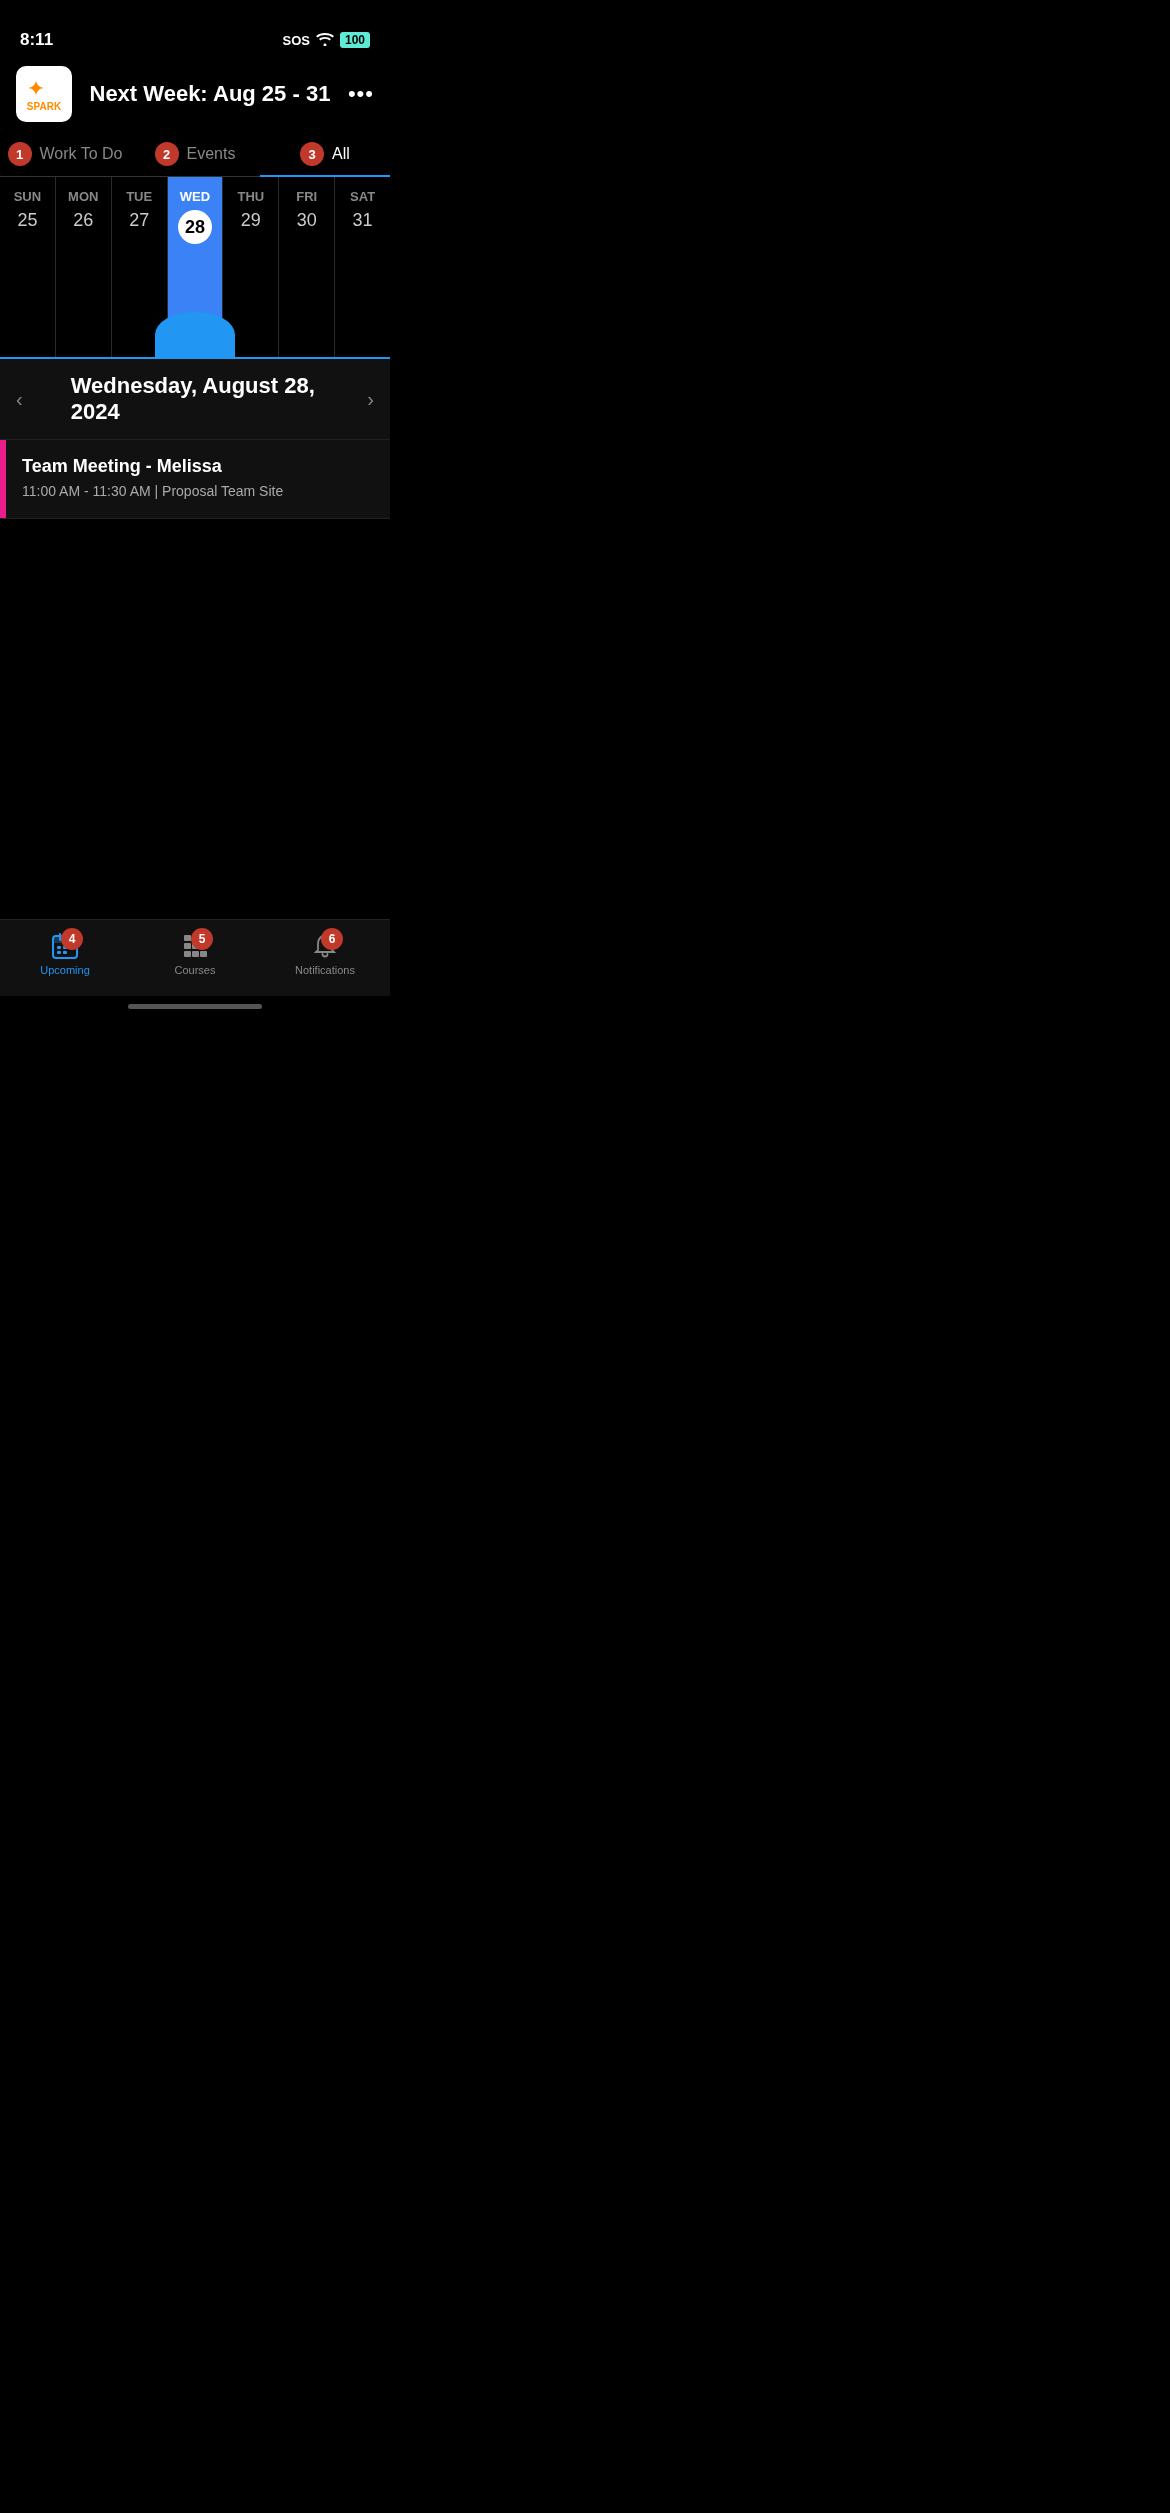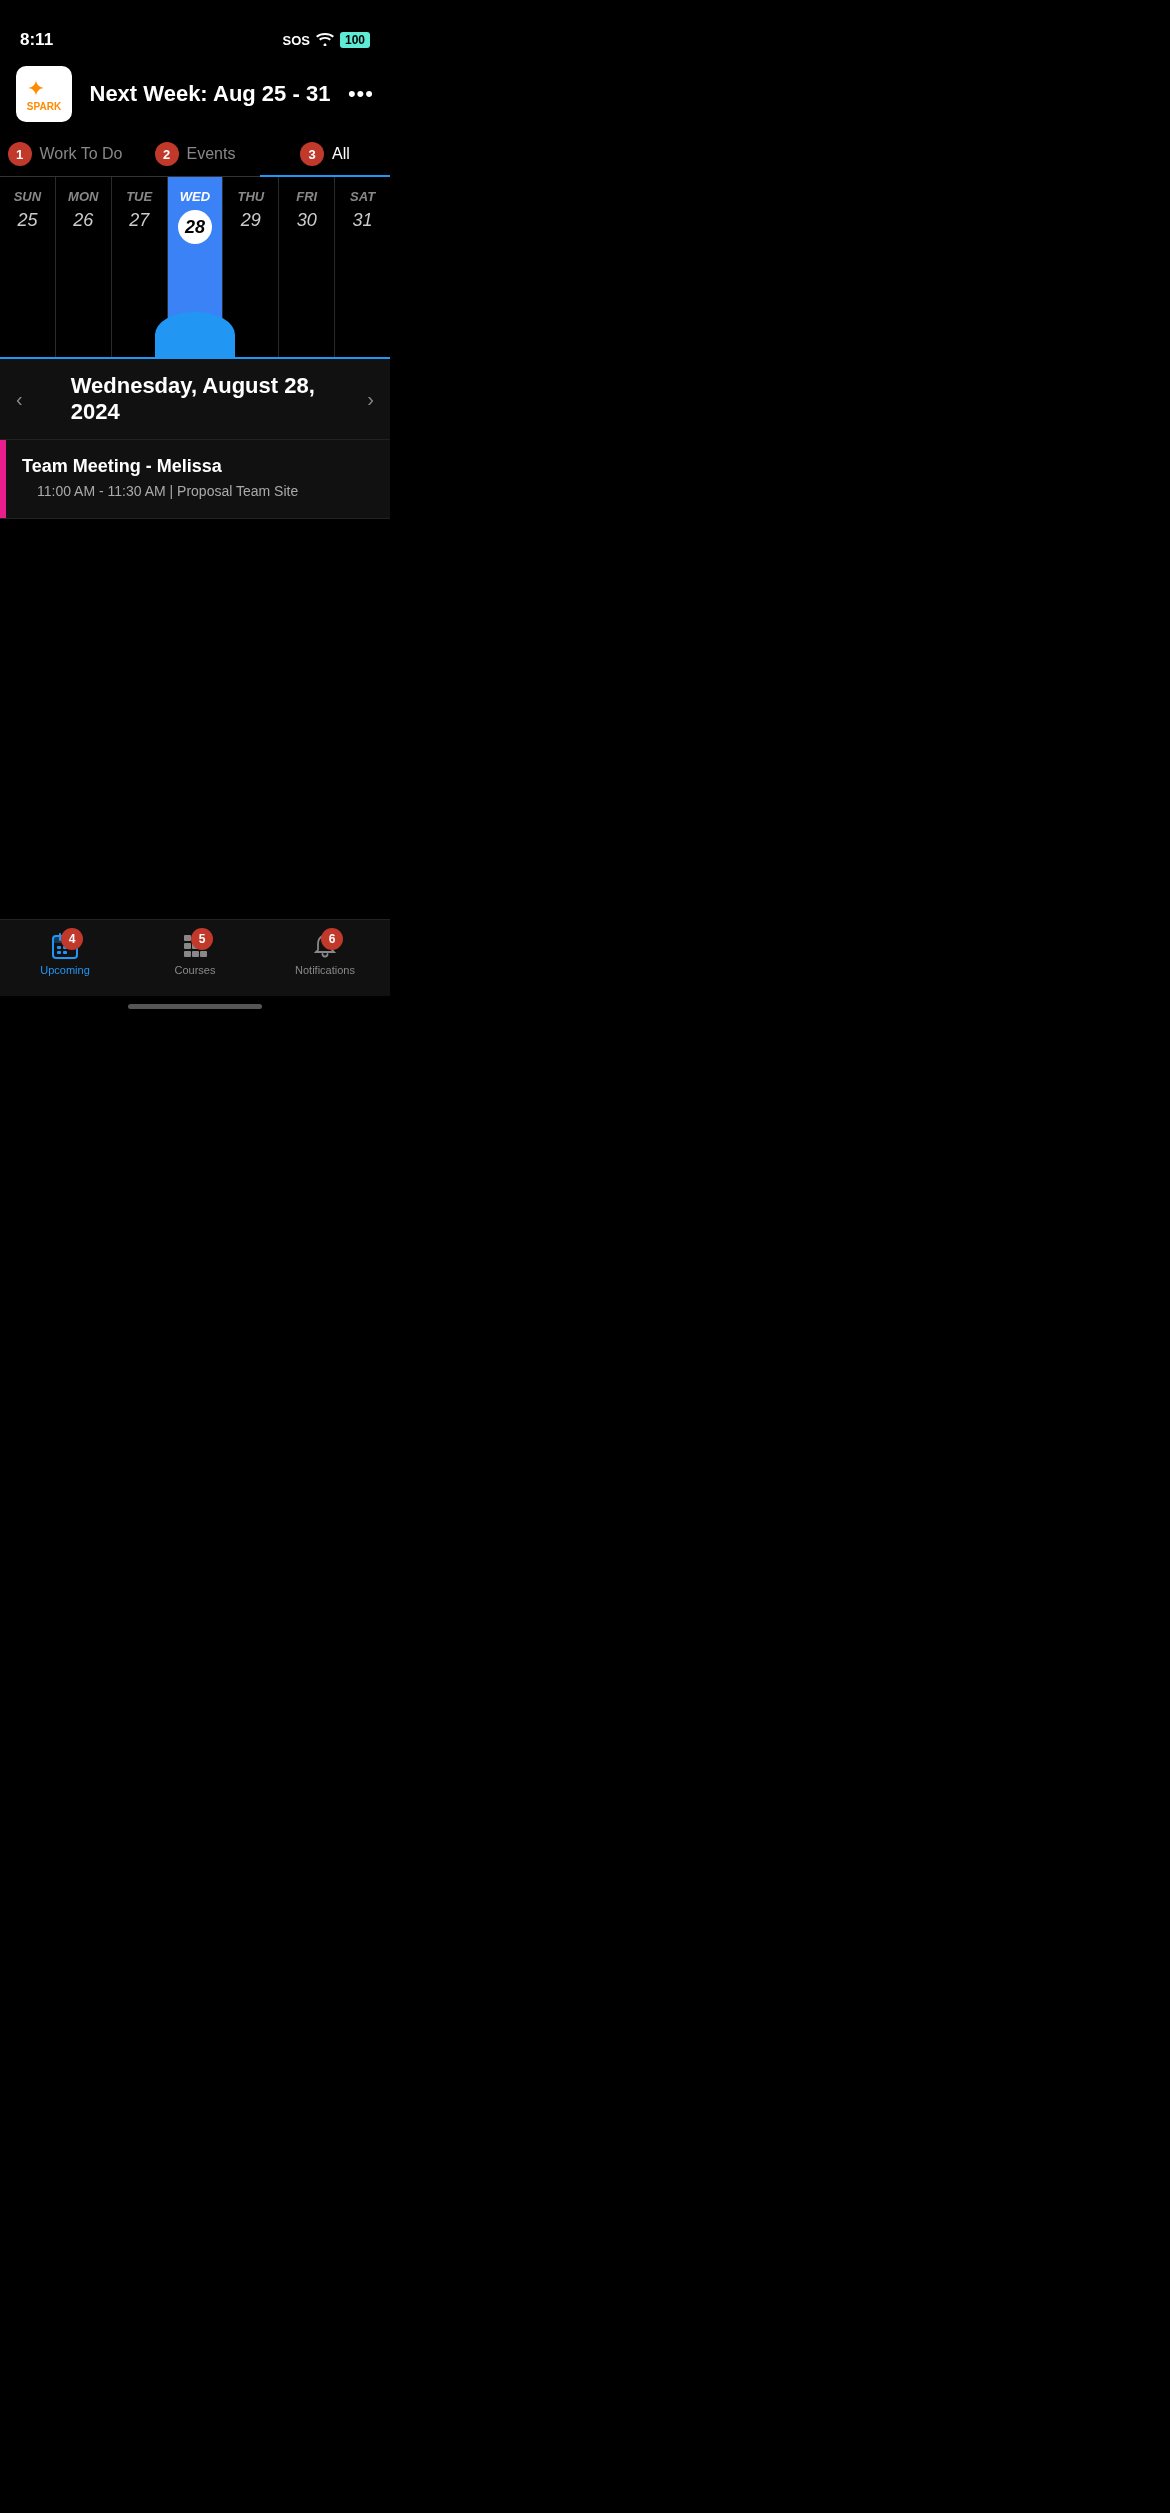--- a/index.html
+++ b/index.html
@@ -138,21 +138,20 @@
       font-size: 13px;
       font-weight: 700;
       color: #fff;
     }
 
     
     .calendar-grid {
       display: flex;
       border-bottom: 2px solid #2196f3;
       position: relative;
-      font-style: italic;
     }
 
     .day-col {
       flex: 1;
       text-align: center;
       padding: 12px 4px 0;
       border-right: 1px solid #2a2a2a;
       min-height: 180px;
       position: relative;
       display: flex;
@@ -257,21 +256,20 @@
 
     .event-title {
       font-size: 18px;
       font-weight: 700;
       margin-bottom: 6px;
     }
 
     .event-time {
       font-size: 14px;
       color: #aaa;
-      margin-left: 15px;
     }
 
     
     .empty-area {
       flex: 1;
       background: #000;
       min-height: 400px;
     }
 
     

